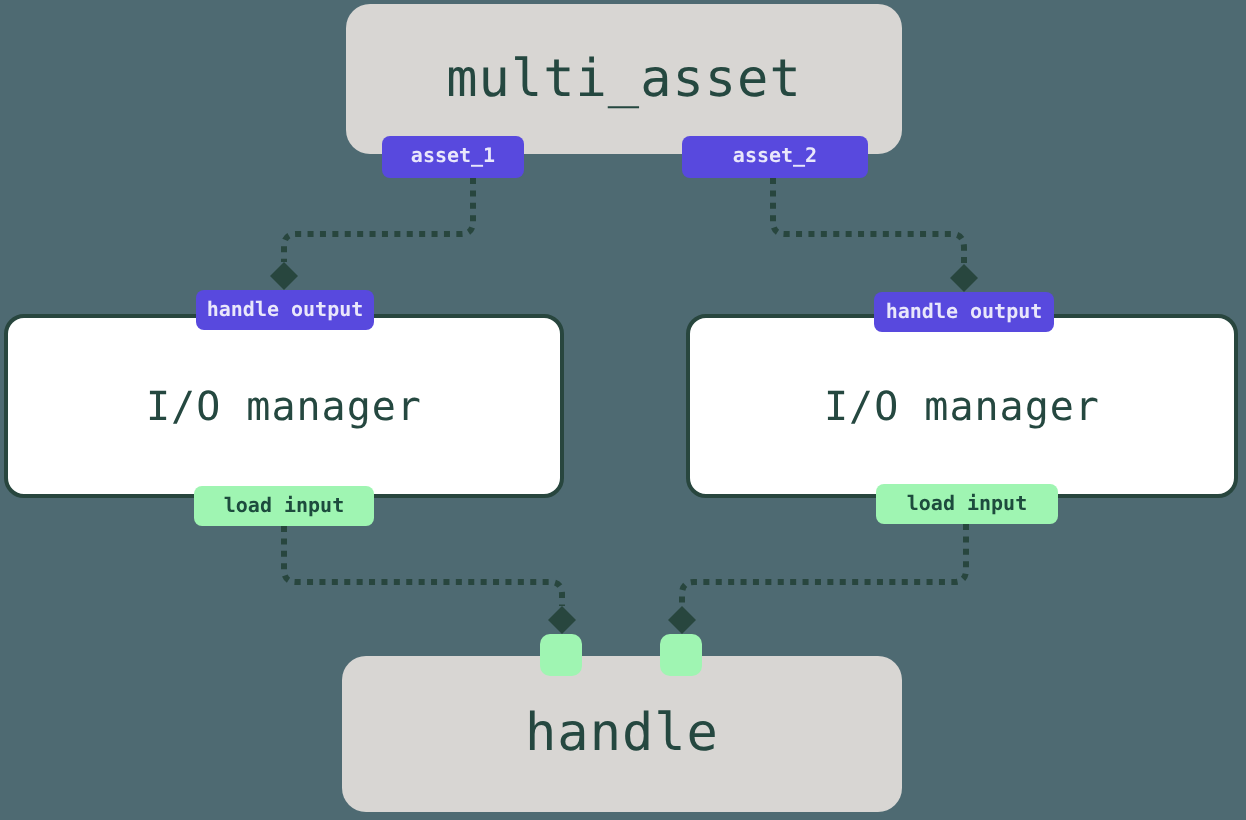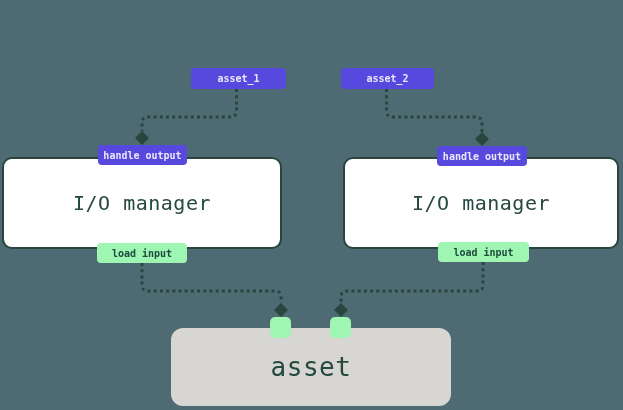--- a/index.html
+++ b/index.html
@@ -74,22 +74,25 @@
     <path class="wire" d="M236.5 89 V111 Q236.5 117 230.5 117 H148 Q142 117 142 123 V131"></path>
     <polygon class="arrowhead" points="142,131 149,138 142,145 135,138"></polygon>
     <path class="wire" d="M386.5 89 V111 Q386.5 117 392.5 117 H476 Q482 117 482 124 V132"></path>
     <polygon class="arrowhead" points="482,132 489,139 482,146 475,139"></polygon>
     <path class="wire" d="M142 263 V285 Q142 291 148 291 H275 Q281 291 281 297 V303"></path>
     <polygon class="arrowhead" points="281,303 288,310 281,317 274,310"></polygon>
     <path class="wire" d="M483 262 V285 Q483 291 477 291 H347 Q341 291 341 297 V303"></path>
     <polygon class="arrowhead" points="341,303 348,310 341,317 334,310"></polygon>
   </svg>
 
+  <div class="node node-gray" style="left:173px;top:2px;width:278px;height:75px;">
+    <span class="node-title-lg">multi_asset</span>
+  </div>
 
-  <div class="badge badge-purple" style="left:191px;top:68px;width:95px;height:21px;">
+  <div class="badge badge-purple" style="left:191px;top:68px;width:71px;height:21px;">
     <span>asset_1</span>
   </div>
   <div class="badge badge-purple" style="left:341px;top:68px;width:93px;height:21px;">
     <span>asset_2</span>
   </div>
 
   <div class="badge badge-purple" style="left:98px;top:145px;width:89px;height:20px;">
     <span>handle output</span>
   </div>
   <div class="node node-white" style="left:2px;top:157px;width:280px;height:92px;">
@@ -105,16 +108,16 @@
   <div class="node node-white" style="left:343px;top:157px;width:276px;height:92px;">
     <span class="node-title-md">I/O manager</span>
   </div>
   <div class="badge badge-green" style="left:438px;top:242px;width:91px;height:20px;">
     <span>load input</span>
   </div>
 
   <div class="port" style="left:270px;top:317px;"></div>
   <div class="port" style="left:330px;top:317px;"></div>
   <div class="node node-gray" style="left:171px;top:328px;width:280px;height:78px;">
-    <span class="node-title-lg">asset</span>
+    <span class="node-title-lg">handle</span>
   </div>
 
 </div>
 
 </body></html>

